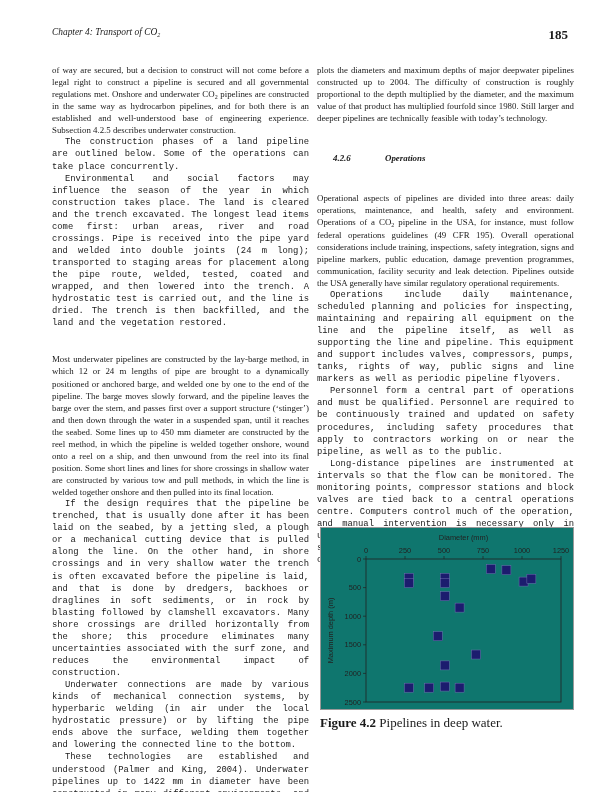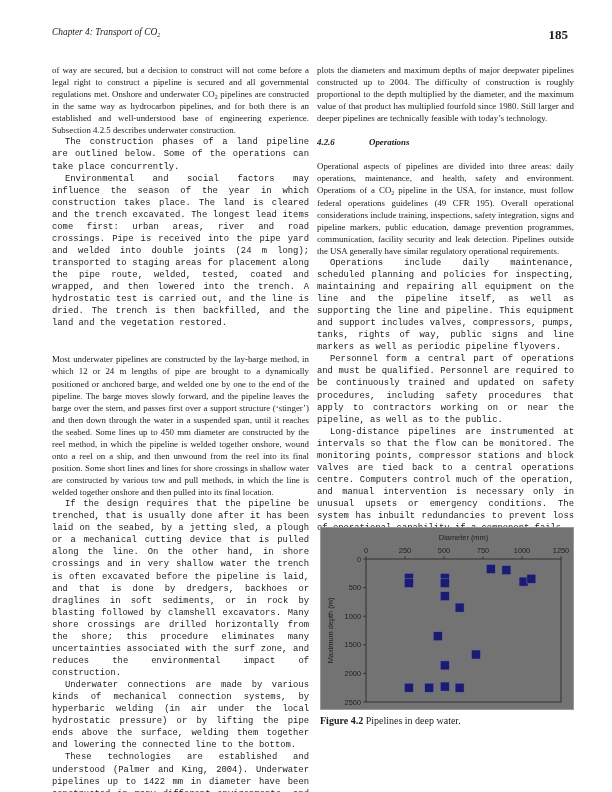--- a/index.html
+++ b/index.html
@@ -7,27 +7,27 @@
          font-family: "Liberation Serif", serif; color: #1a1a1a; }
   .header-left { position: absolute; left: 52px; top: 27px; font-size: 9.4px; font-style: italic; }
   .header-right { position: absolute; right: 44px; top: 27px; font-size: 13px; font-weight: bold; }
   .col { position: absolute; top: 64px; width: 257px; font-size: 8.85px; line-height: 12.06px;
          text-align: justify; hyphens: none; }
   .col.left { left: 52px; }
   .col.right { left: 317px; }
   .col p { margin: 0; }
   .col p.indent { text-indent: 13px; font-family: Liberation Mono, monospace; }
   .col .gap { height: 12px; }
-  .col h3 { margin: 0; font-size: 8.9px; font-weight: bold; font-style: italic; line-height: 12px; }
+  .col h3 { margin: 16px; font-size: 8.9px; font-weight: bold; font-style: italic; line-height: 12px; }
   .col h3 .num { display: inline-block; width: 52px; }
   sub { font-size: 6px; vertical-align: -2px; line-height: 0; }
   .figure { position: absolute; left: 320px; top: 527px; width: 254px; height: 183px;
-            border: 1px solid #9a9a9a; box-sizing: border-box; background: #737373; }
+            border: 1px solid #9a9a9a; box-sizing: border-box; background: #0f766e; }
   .fig-svg { position: absolute; left: 0; top: 0; }
-  .caption { position: absolute; left: 320px; top: 715px; font-size: 10px; }
+  .caption { position: absolute; left: 320px; top: 715px; font-size: 13px; }
   .caption b { font-weight: bold; }
   .ax-text { font-family: "Liberation Sans", sans-serif; font-size: 7.4px; fill: #222; }
 </style>
 </head>
 <body>
 
 <div class="header-left"><span>Chapter 4: Transport of CO</span><sub>2</sub></div>
 <div class="header-right">185</div>
 
 <div class="col left">

